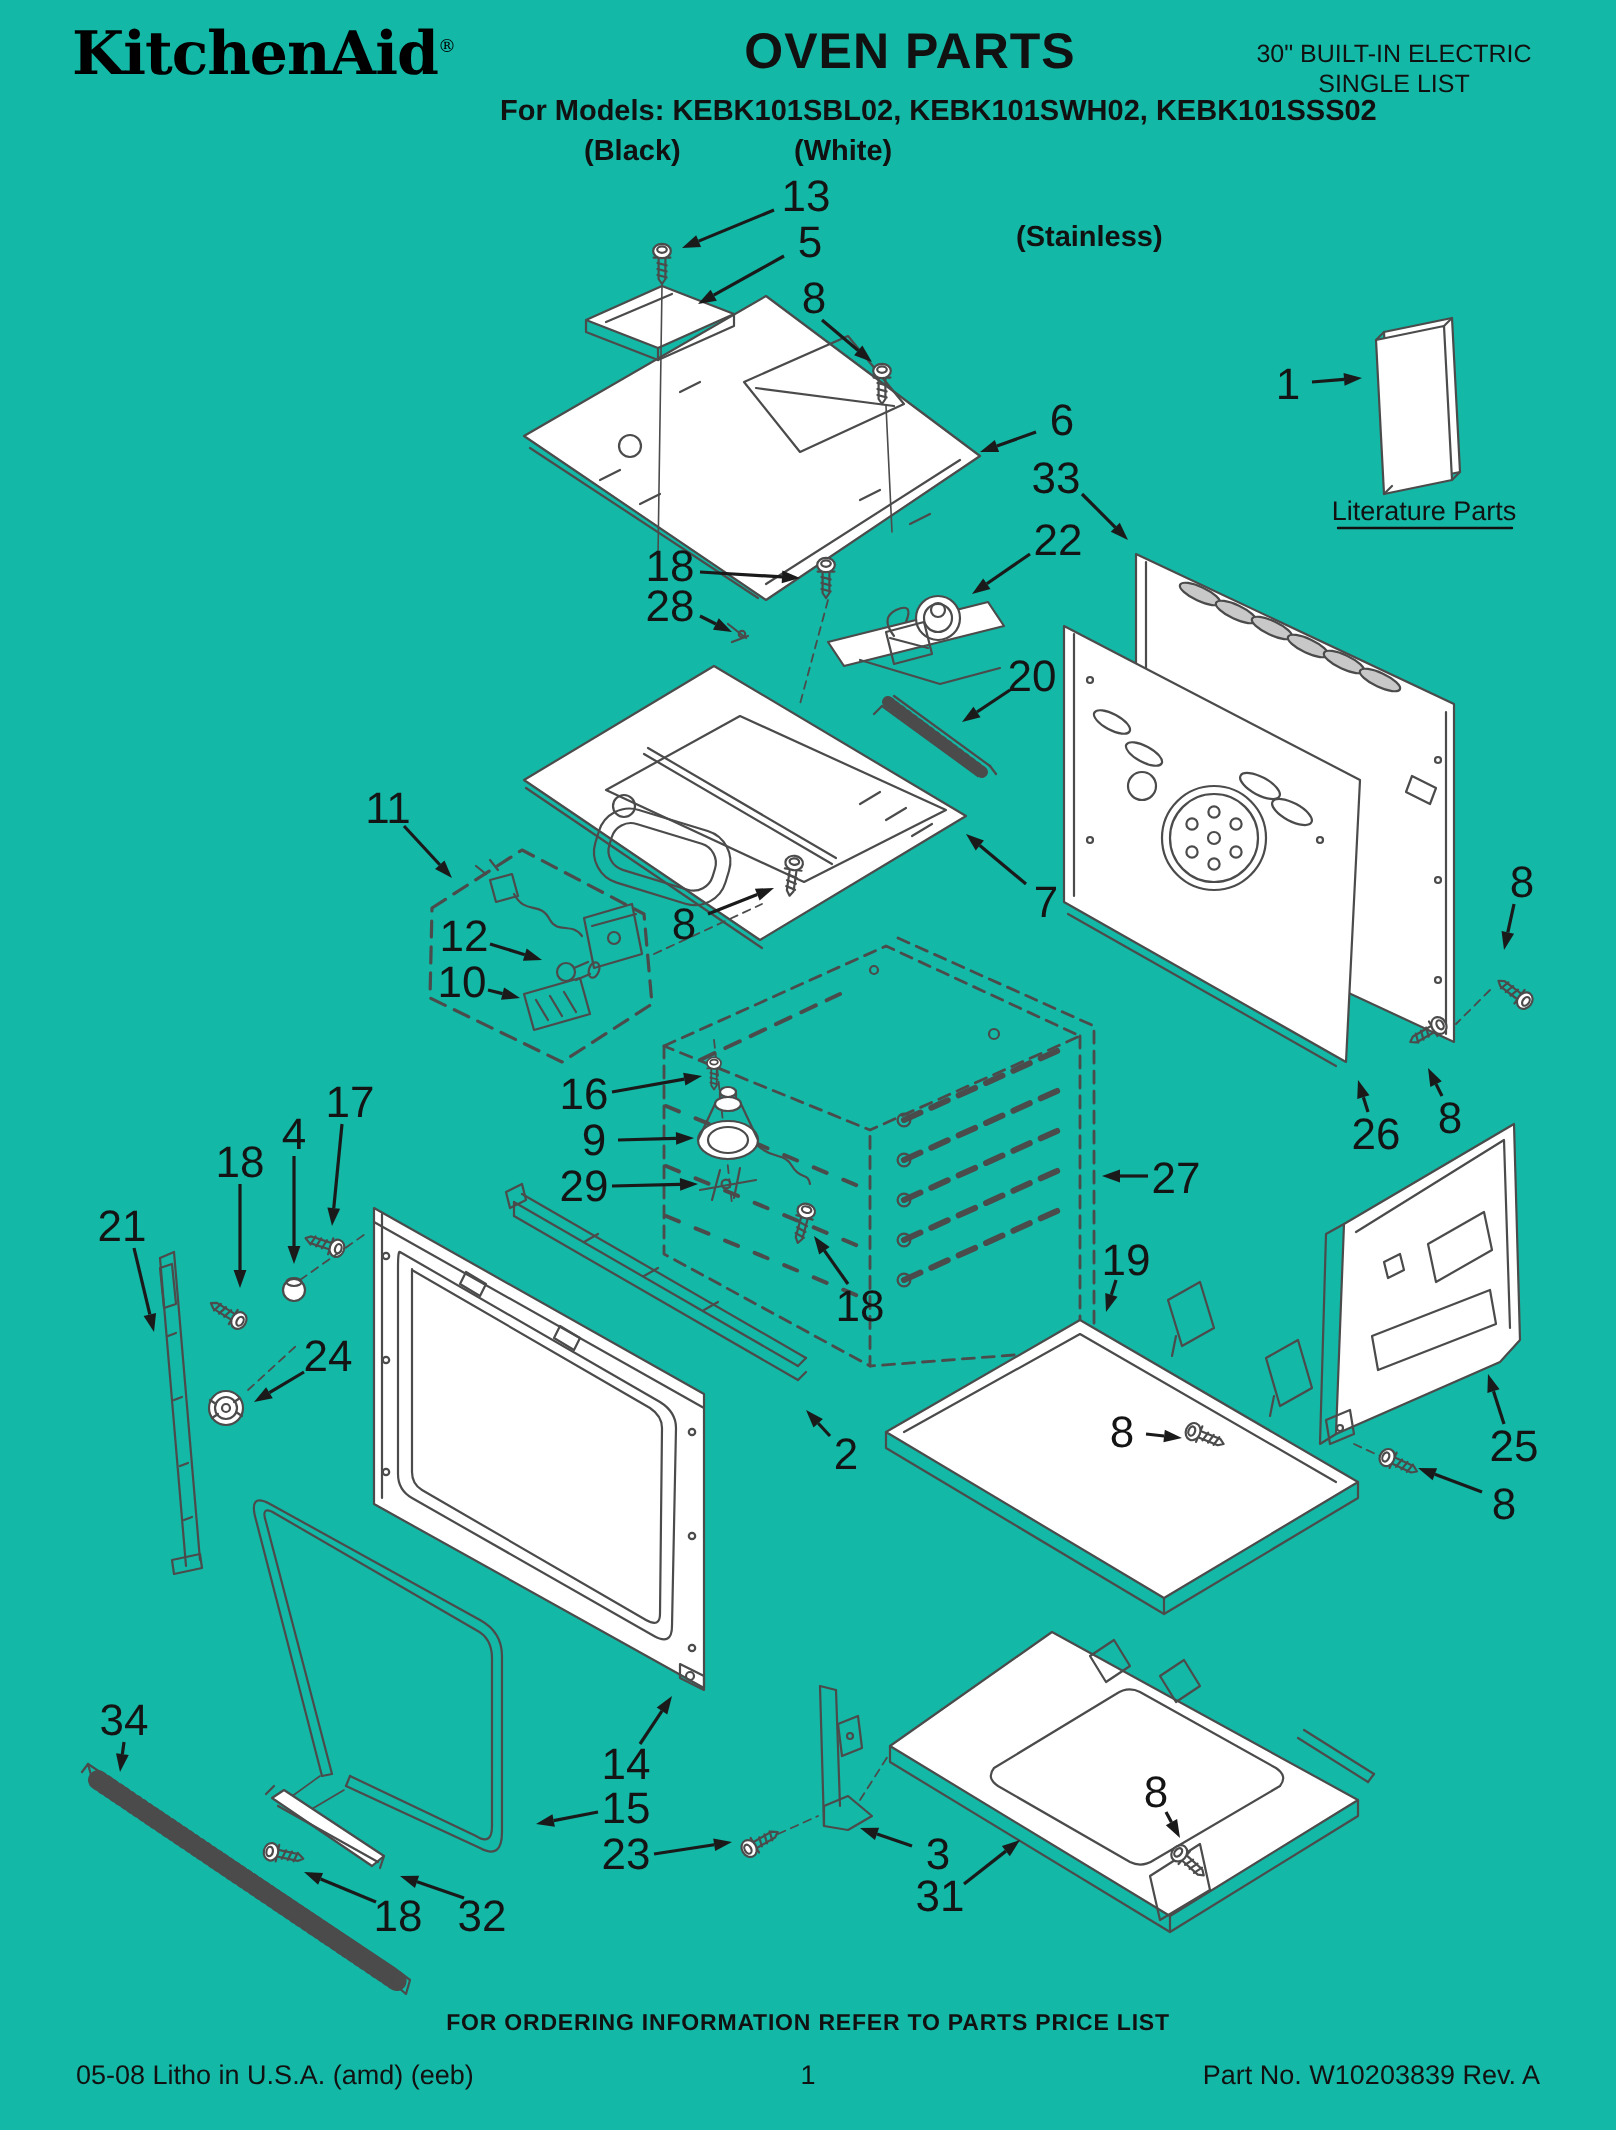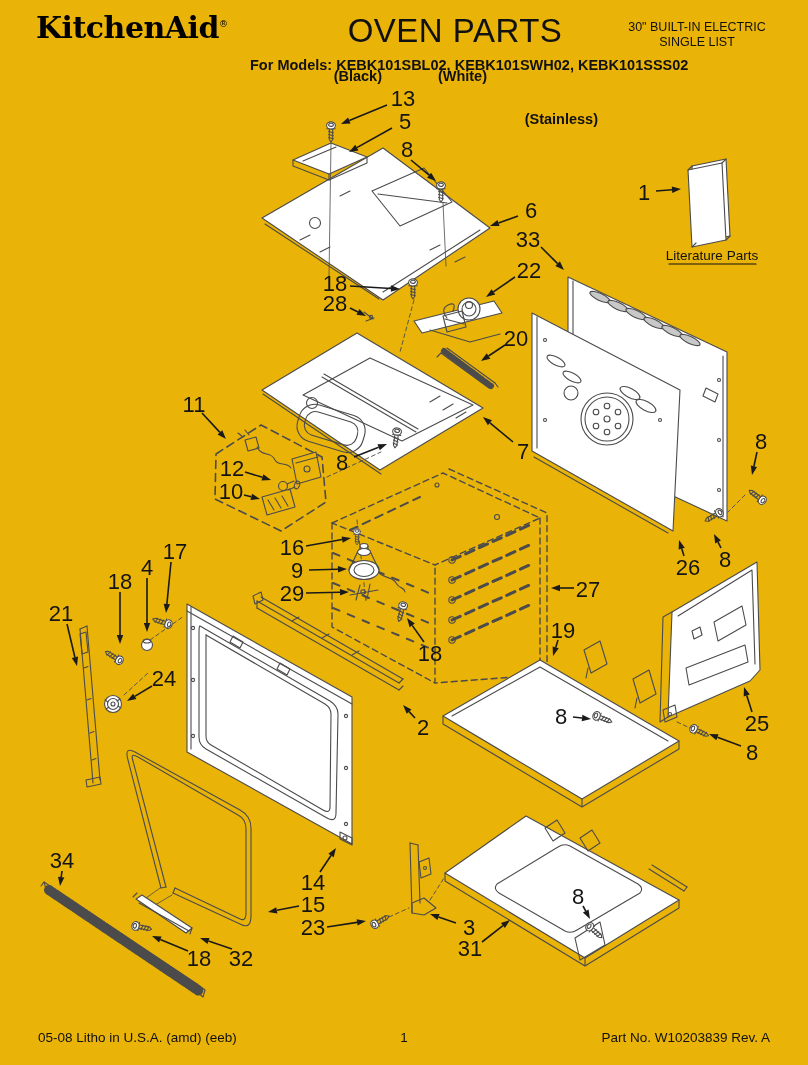--- a/index.html
+++ b/index.html
@@ -1,25 +1,25 @@
 <!DOCTYPE html>
 <html><head>
 <meta charset="utf-8">
 <style>
   html,body{margin:0;padding:0;background:#e8e8e8;}
-  #page{position:relative;width:808px;height:1065px;background:#eab308;margin:0 auto;
+  #page{position:relative;width:808px;height:1065px;background:#14b8a6;margin:0 auto;
         font-family:"Liberation Sans",sans-serif;color:#111;overflow:hidden;}
   .abs{position:absolute;}
   #brand{left:36px;top:10px;font-family:"DejaVu Serif",serif;font-weight:700;
          font-size:30px;letter-spacing:-.5px;color:#000;}
   #brand sup{font-size:9px;font-weight:400;}
   #title-block{left:250px;top:12px;width:410px;text-align:center;}
-  #page-title{font-size:33px;font-weight:400;letter-spacing:.5px;}
+  #page-title{font-size:25px;font-weight:700;letter-spacing:.5px;}
   #models-line{font-size:14.5px;font-weight:700;margin-top:7px;white-space:nowrap;}
-  .finish{top:68px;width:90px;text-align:right;font-size:14.5px;font-weight:700;}
+  .finish{top:68px;width:90px;text-align:left;font-size:14.5px;font-weight:700;}
   #finish-0{left:292px;} #finish-1{left:397px;} #finish-2{left:508px;margin-top:43px;}
   #product-block{left:612px;top:20px;width:170px;text-align:center;font-size:12.5px;line-height:15px;}
   #ordering-note{left:0;top:1006px;width:808px;text-align:center;font-size:11.5px;
                  font-weight:700;letter-spacing:.4px;}
   #litho{left:38px;top:1030px;font-size:13.5px;}
   #pageno{left:0;top:1030px;width:808px;text-align:center;font-size:13.5px;}
   #partno{right:38px;top:1030px;font-size:13.5px;}
   .art{stroke:#4b4b4b;stroke-width:1.1;fill:none;stroke-linecap:round;stroke-linejoin:round;}
   .wfill{fill:#ffffff;}
   .dash{stroke-dasharray:6,4;stroke-width:1.4;}
@@ -555,16 +555,17 @@
           <text x="470" y="955.5" class="callout-num">31</text>
         </g>
         <g>
           <line x1="583" y1="906" x2="585.7331015926849" y2="911.0757601007004" class="callout-line"></line>
           <polygon points="590,919 582.9155940729339,912.5928795344125 588.5506091124358,909.5586406669884" class="callout-head"></polygon>
           <text x="578" y="903.5" class="callout-num">8</text>
         </g>
       </g>
   </svg>
 
+  <div class="abs" id="ordering-note">FOR ORDERING INFORMATION REFER TO PARTS PRICE LIST</div>
   <div class="abs" id="litho">05-08 Litho in U.S.A. (amd) (eeb)</div>
   <div class="abs" id="pageno">1</div>
   <div class="abs" id="partno">Part No. W10203839 Rev. A</div>
 </div>
 
 </body></html>

